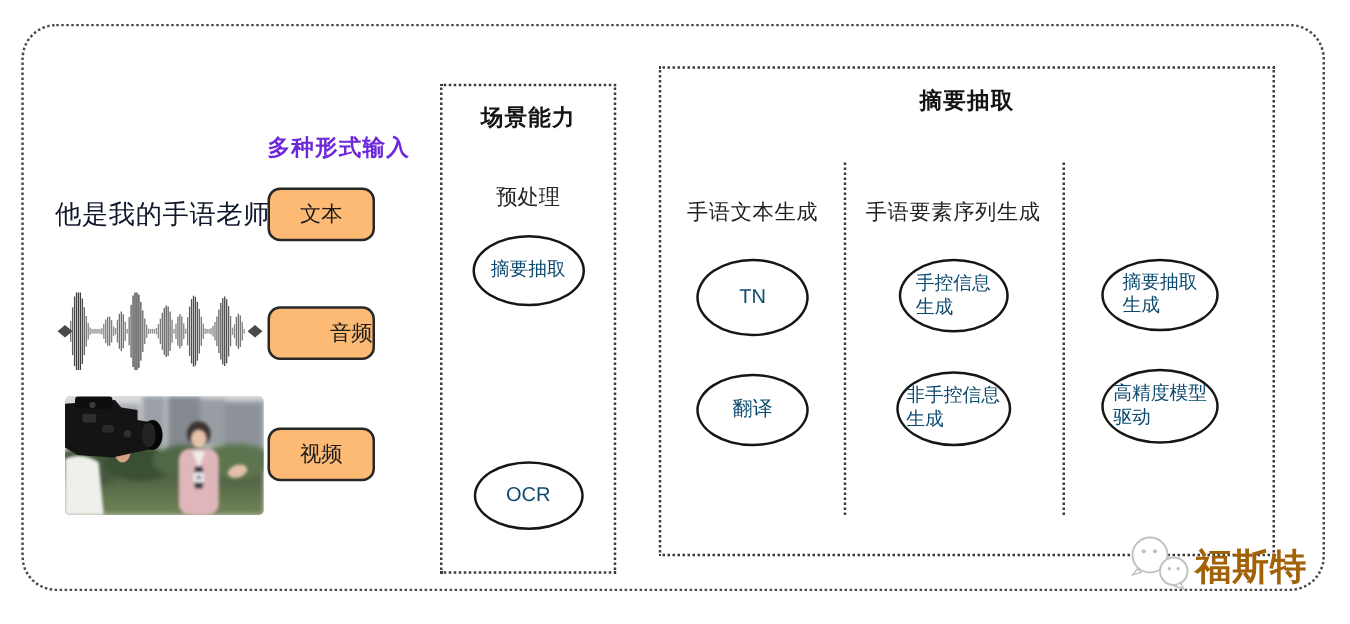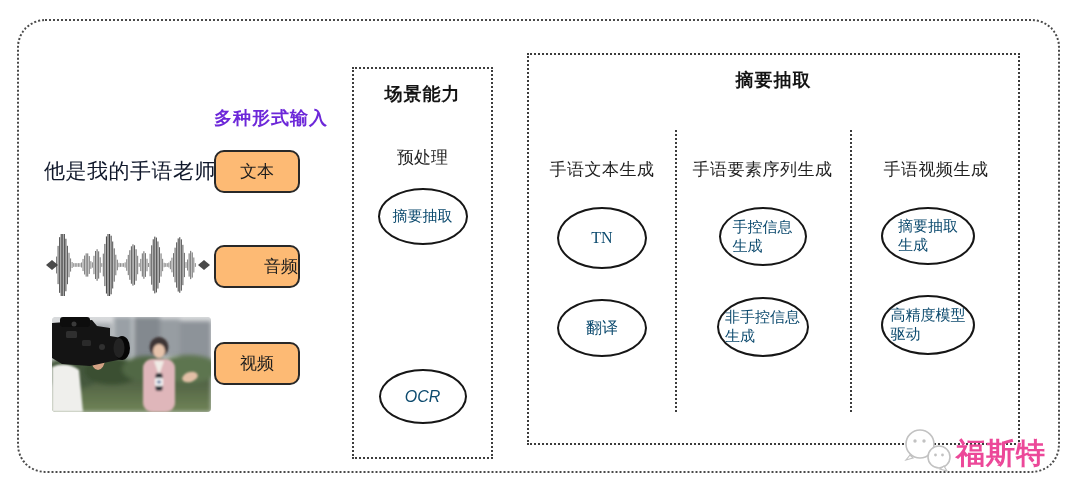--- a/index.html
+++ b/index.html
@@ -59,21 +59,21 @@
   .io-text{top:150px;} .io-audio{top:245px;padding-left:48px;} .io-video{top:342px;}
   .waveform-wrap{position:absolute;left:46px;top:231px;width:164px;height:68px;filter:blur(0.3px);}
   .video-wrap{
     position:absolute;left:52px;top:317px;width:159px;height:95px;
     border-radius:4px;overflow:hidden;background:#cfd2d0;
   }
   
   .watermark{position:absolute;left:892px;top:424px;width:170px;height:55px;}
   .wm-text{
     position:absolute;left:64px;top:10px;font-size:29px;font-weight:bold;
-    color:#ec4899;letter-spacing:1px;white-space:nowrap;
+    color:#a16207;letter-spacing:1px;white-space:nowrap;
   }
 </style>
 </head>
 <body>
 
 <div id="canvas">
 
   <div class="outer-frame"></div>
 
   <div class="input-header">多种形式输入</div>
@@ -237,45 +237,44 @@
   </div>
 
   <div class="io-box io-text">文本</div>
   <div class="io-box io-audio">音频</div>
   <div class="io-box io-video">视频</div>
 
   <div class="dash-box" style="left:352px;top:67px;width:141px;height:392px;">
     <div class="box-title">场景能力</div>
     <div class="stage-label">预处理</div>
     <div class="node" style="top:119px;width:90px;height:57px;">摘要抽取</div>
-    <div class="node" style="top:300px;width:88px;height:55px;font-size:16px;font-style:italic;">OCR</div>
+    <div class="node" style="top:300px;width:88px;height:55px;font-size:16px;">OCR</div>
   </div>
 
   <div class="dash-box" style="left:527px;top:53px;width:493px;height:392px;">
     <div class="box-title">摘要抽取</div>
 
     <div class="col-divider" style="left:146px;"></div>
     <div class="col-divider" style="left:321px;"></div>
 
     <div class="core-col" style="left:0;width:146px;">
       <div class="col-label">手语文本生成</div>
-      <div class="node" style="top:152px;width:90px;height:62px;font-size:16px;font-family:Liberation Serif, serif;">TN</div>
+      <div class="node" style="top:152px;width:90px;height:62px;font-size:16px;">TN</div>
       <div class="node" style="top:244px;width:90px;height:58px;font-size:16px;">翻译</div>
     </div>
 
     <div class="core-col" style="left:146px;width:175px;">
       <div class="col-label">手语要素序列生成</div>
       <div class="node wide" style="top:152px;width:88px;height:59px;">手控信息
 生成</div>
       <div class="node wide" style="top:242px;width:92px;height:60px;">非手控信息
 生成</div>
     </div>
 
     <div class="core-col" style="left:321px;width:172px;">
-      <div class="col-label">手语视频生成</div>
       <div class="node wide" style="top:152px;width:94px;height:58px;margin-left:-8px;">摘要抽取
 生成</div>
       <div class="node wide" style="top:240px;width:94px;height:60px;margin-left:-8px;">高精度模型
 驱动</div>
     </div>
   </div>
 
   <div class="watermark">
     <svg width="62" height="52" viewBox="0 0 62 52">
       <g stroke="#c2c2c2" stroke-width="1.6" fill="#ffffff">

